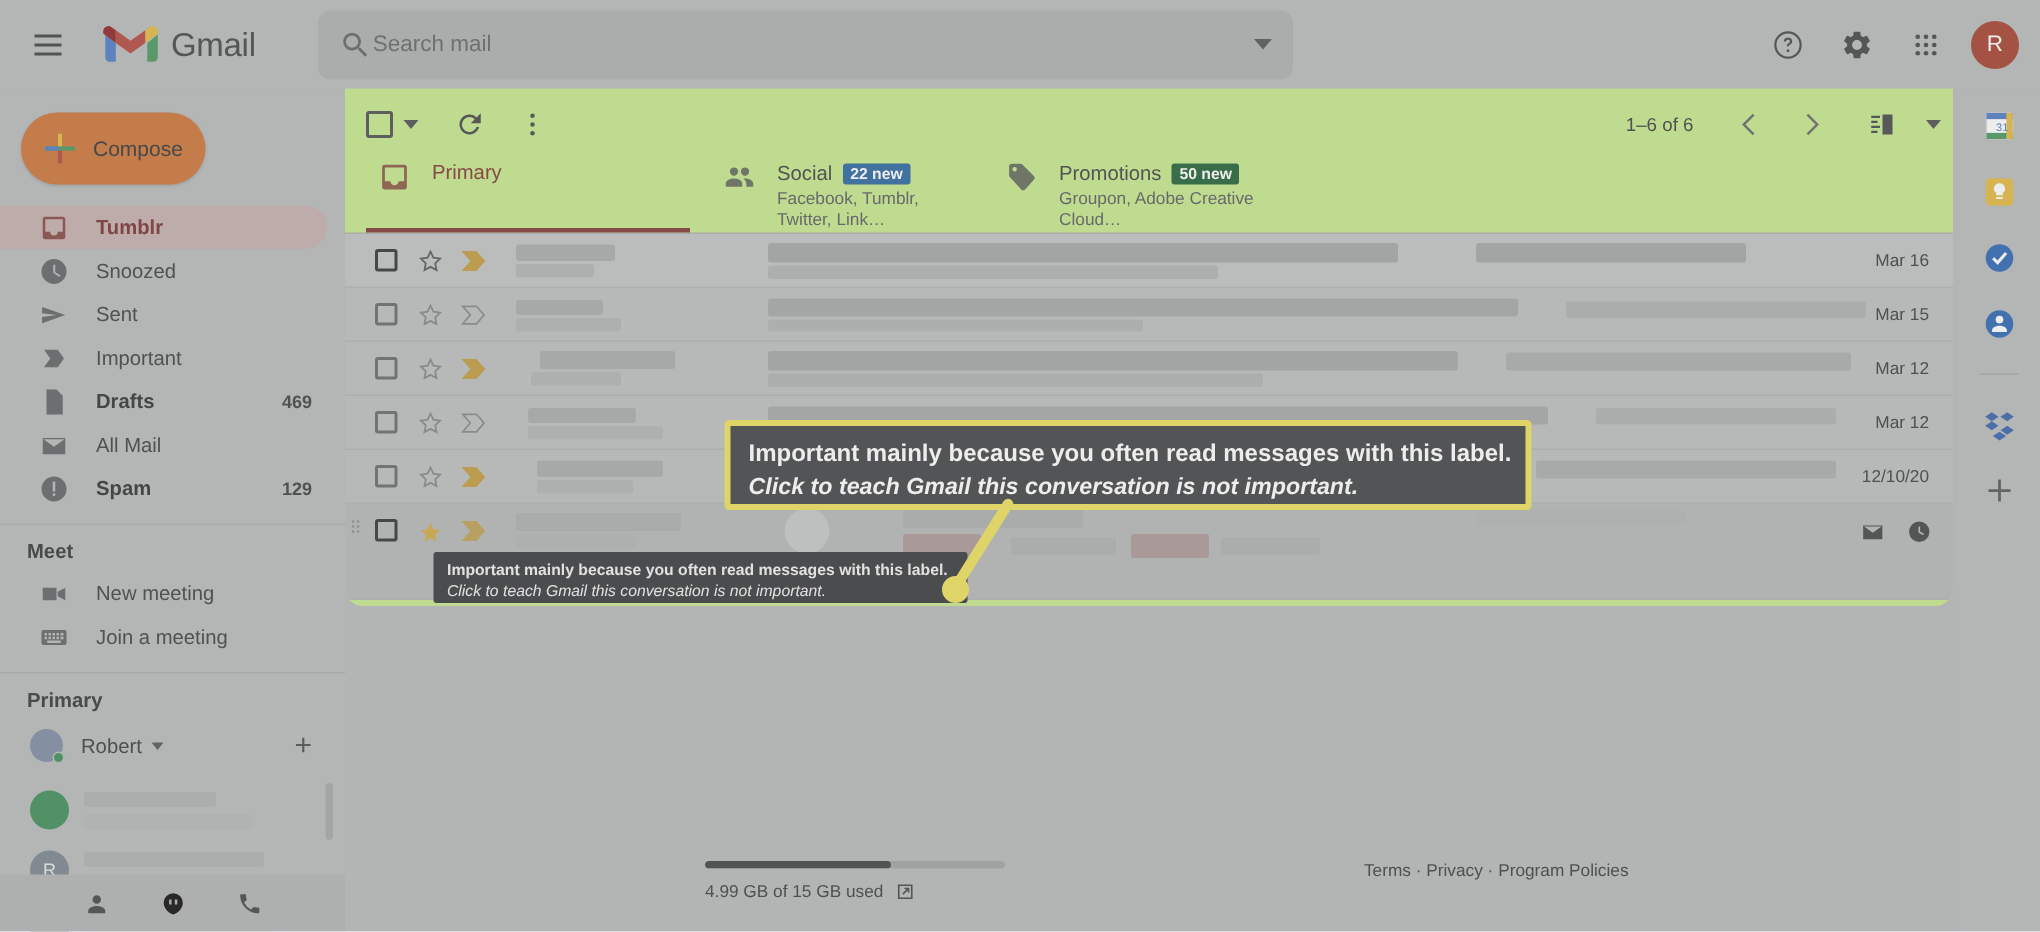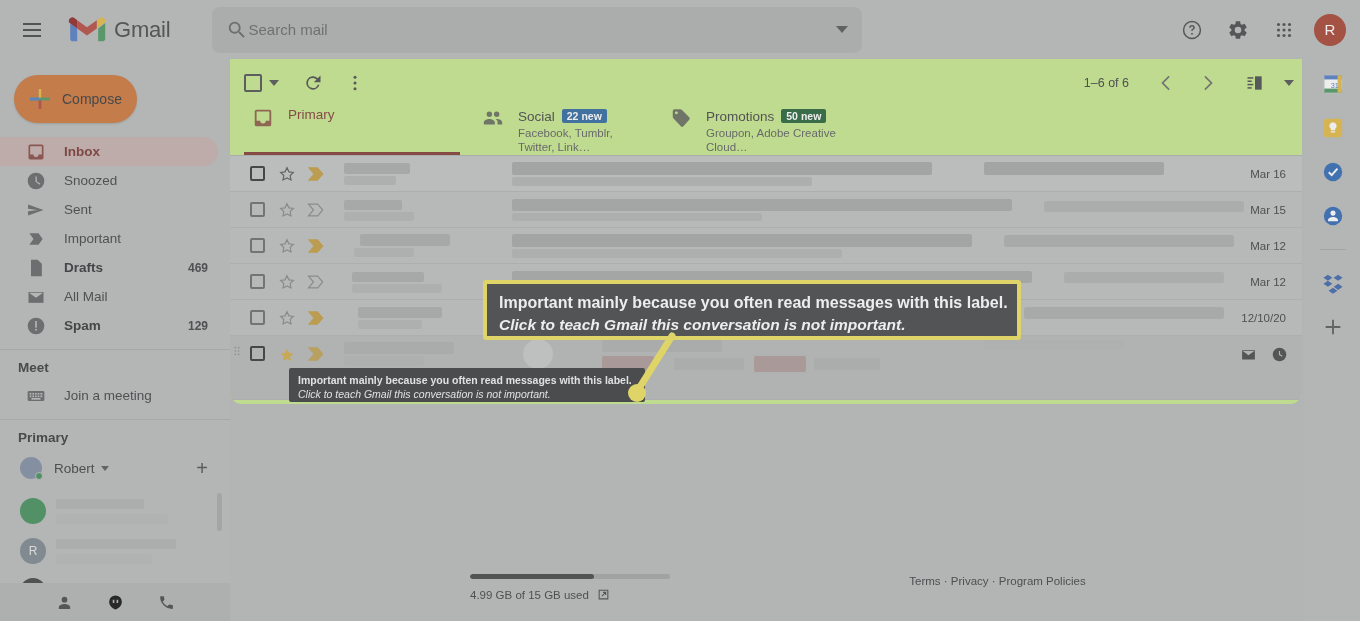--- a/index.html
+++ b/index.html
@@ -350,21 +350,21 @@
       </svg>
       <span class="compose-label">Compose</span>
     </div>
 
     <div class="nav">
 
       <div class="navitem active">
         <svg class="nicon" viewBox="0 0 24 24">
           <path fill="#a5392f" d="M19 3H5a2 2 0 00-2 2v14a2 2 0 002 2h14a2 2 0 002-2V5a2 2 0 00-2-2zm0 12h-4a3 3 0 01-6 0H5V5h14z"></path>
         </svg>
-        <span class="nlabel">Inbox</span>
+        <span class="nlabel">Tumblr</span>
       </div>
 
       <div class="navitem">
         <svg class="nicon" viewBox="0 0 24 24">
           <path fill="#5b5e60" d="M12 2a10 10 0 1010 10A10 10 0 0012 2zm1 10.6l4.2 2.5-.8 1.3L11.4 13V6.5H13z"></path>
         </svg>
         <span class="nlabel">Snoozed</span>
       </div>
 
       <div class="navitem">
@@ -404,20 +404,26 @@
           <rect x="11" y="15.5" width="2" height="2" fill="#bcbebe"></rect>
         </svg>
         <span class="nlabel">Spam</span>
         <span class="ncount">129</span>
       </div>
     </div>
 
     <div class="section-div"></div>
     <div class="section-title">Meet</div>
 
+    <div class="navitem">
+      <svg class="nicon" viewBox="0 0 24 24">
+        <path fill="#5b5e60" d="M3 7h11v10H3zm12 3.2L21 7v10l-6-3.2z"></path>
+      </svg>
+      <span class="nlabel">New meeting</span>
+    </div>
 
     <div class="navitem">
       <svg class="nicon" viewBox="0 0 24 24">
         <rect x="2" y="6" width="20" height="12" rx="1.6" fill="#5b5e60"></rect>
         <g fill="#bcbebe">
           <rect x="4.4" y="8.4" width="2" height="2"></rect>
             <rect x="7.6" y="8.4" width="2" height="2"></rect>
           <rect x="10.8" y="8.4" width="2" height="2"></rect>
             <rect x="14" y="8.4" width="2" height="2"></rect>
           <rect x="17.2" y="8.4" width="2.4" height="2"></rect>

